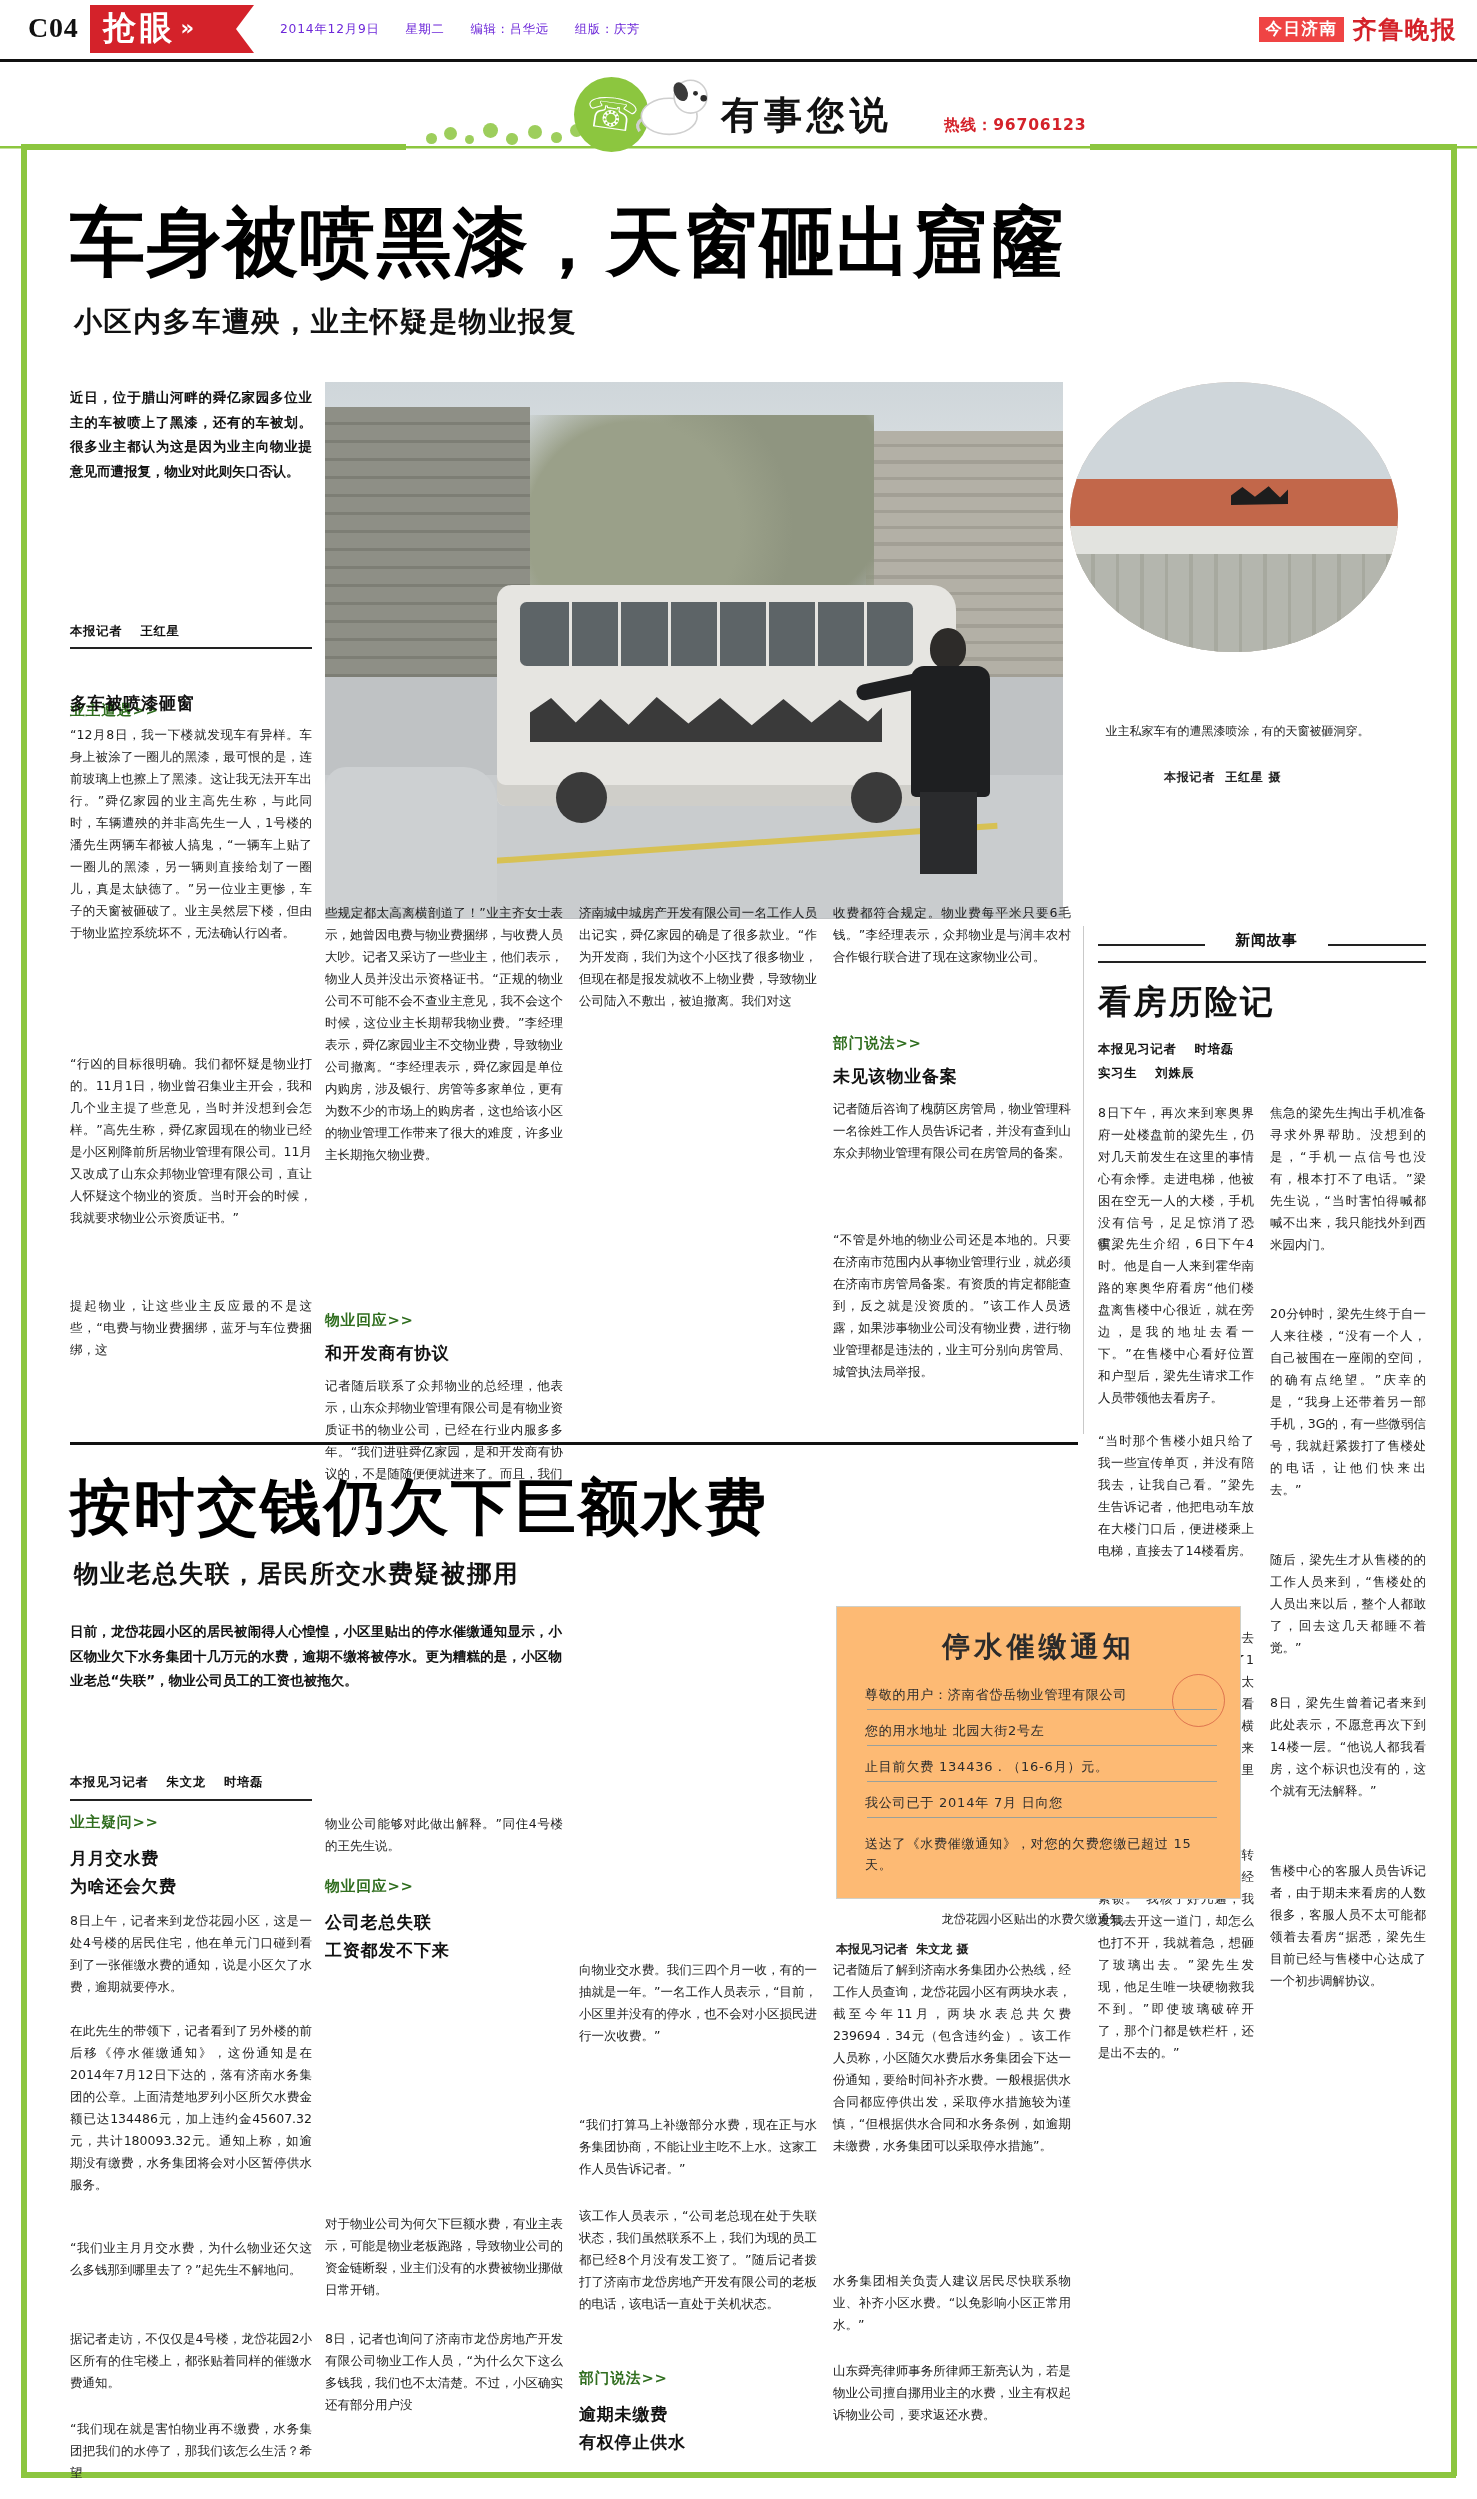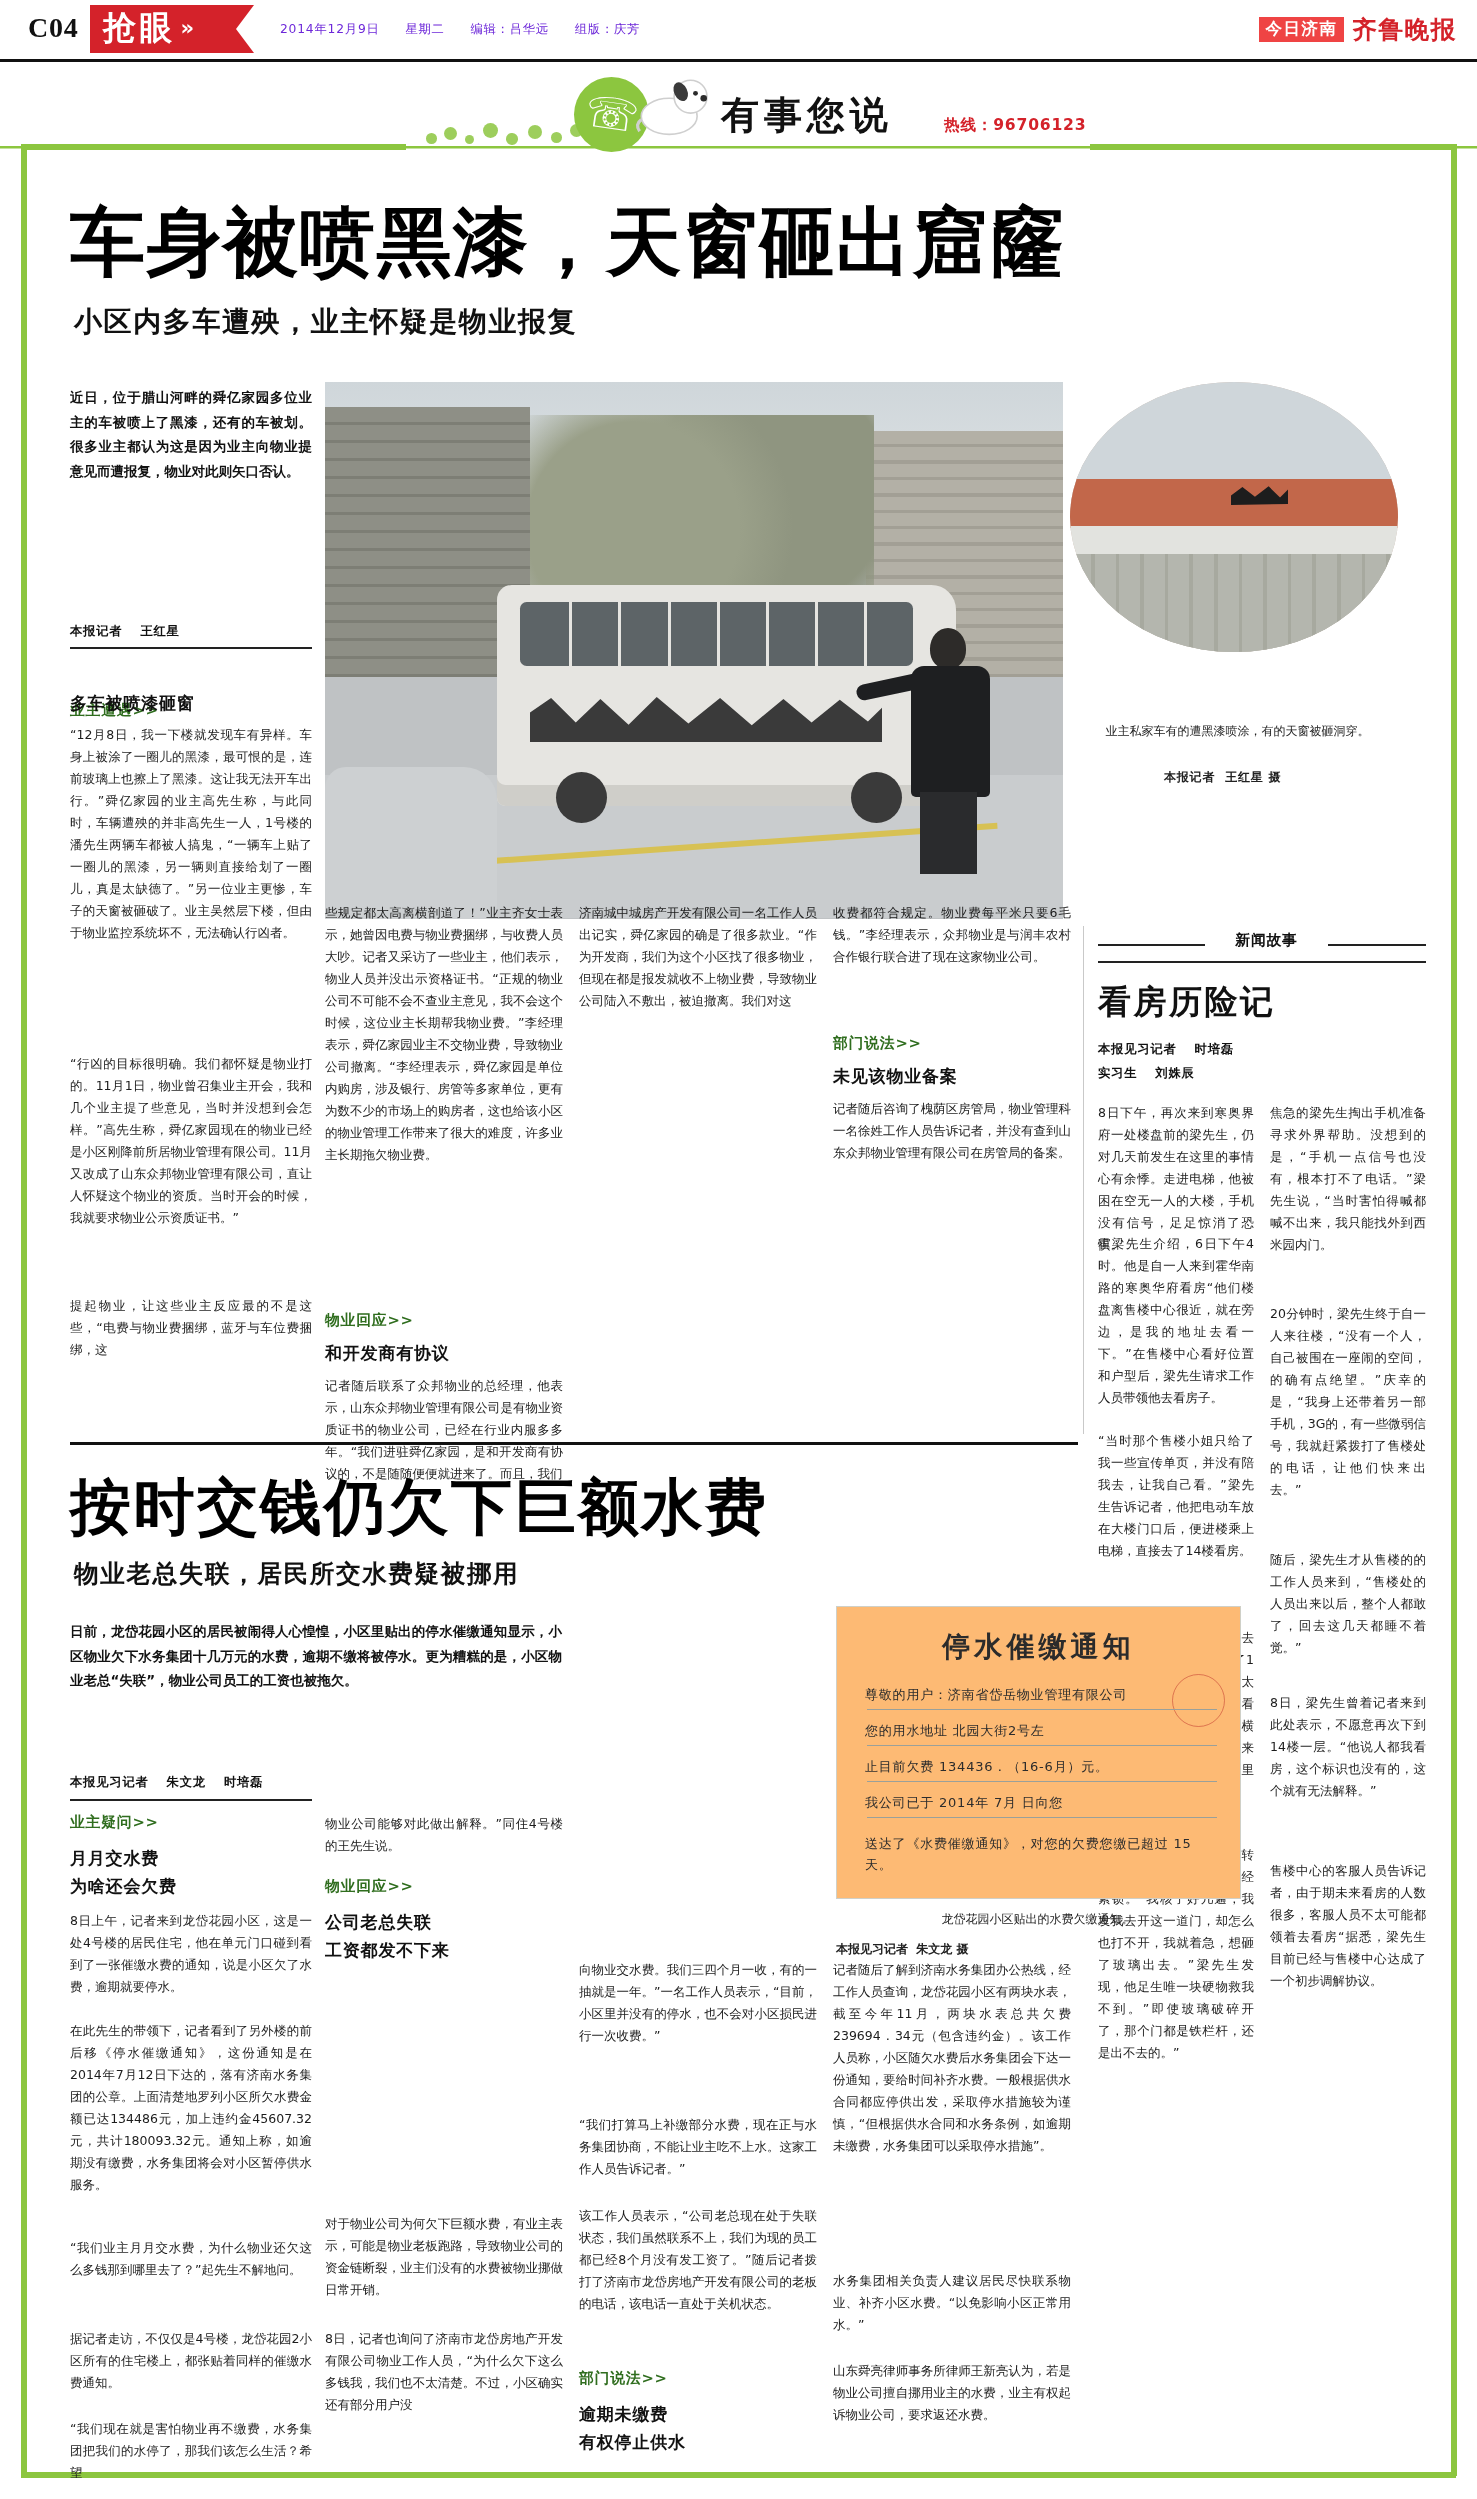--- a/index.html
+++ b/index.html
@@ -394,20 +394,21 @@
   <div class="sub-head green" style="left:325px; top:1311px;">物业回应&gt;&gt;</div>
   <div class="sub-head" style="left:325px; top:1342px; font-size:17px;">和开发商有协议</div>
   <div class="col" style="left:325px; top:1375px; width:238px;">记者随后联系了众邦物业的总经理，他表示，山东众邦物业管理有限公司是有物业资质证书的物业公司，已经在行业内服多多年。“我们进驻舜亿家园，是和开发商有协议的，不是随随便便就进来了。而且，我们</div>
 
   <div class="col" style="left:579px; top:902px; width:238px;">济南城中城房产开发有限公司一名工作人员出记实，舜亿家园的确是了很多款业。“作为开发商，我们为这个小区找了很多物业，但现在都是报发就收不上物业费，导致物业公司陆入不敷出，被迫撤离。我们对这</div>
 
   <div class="col" style="left:833px; top:902px; width:238px;">收费都符合规定。物业费每平米只要6毛钱。”李经理表示，众邦物业是与润丰农村合作银行联合进了现在这家物业公司。</div>
   <div class="sub-head green" style="left:833px; top:1034px;">部门说法&gt;&gt;</div>
   <div class="sub-head" style="left:833px; top:1065px; font-size:17px;">未见该物业备案</div>
   <div class="col" style="left:833px; top:1098px; width:238px;">记者随后咨询了槐荫区房管局，物业管理科一名徐姓工作人员告诉记者，并没有查到山东众邦物业管理有限公司在房管局的备案。</div>
+  <div class="col" style="left:833px; top:1229px; width:238px;">“不管是外地的物业公司还是本地的。只要在济南市范围内从事物业管理行业，就必须在济南市房管局备案。有资质的肯定都能查到，反之就是没资质的。”该工作人员透露，如果涉事物业公司没有物业费，进行物业管理都是违法的，业主可分别向房管局、城管执法局举报。</div>
 
   <div class="vrule" style="left:1083px; top:926px; height:508px;"></div>
 
   <div class="newsbox-rule-top"></div>
   <div class="newsbox-tab">新闻故事</div>
   <div class="newsbox-rule-bot"></div>
   <div class="newsbox-title">看房历险记</div>
 
   <div class="byline" style="left:1098px; top:1041px;">
     <span>本报见习记者</span><span class="name">时培磊</span>

